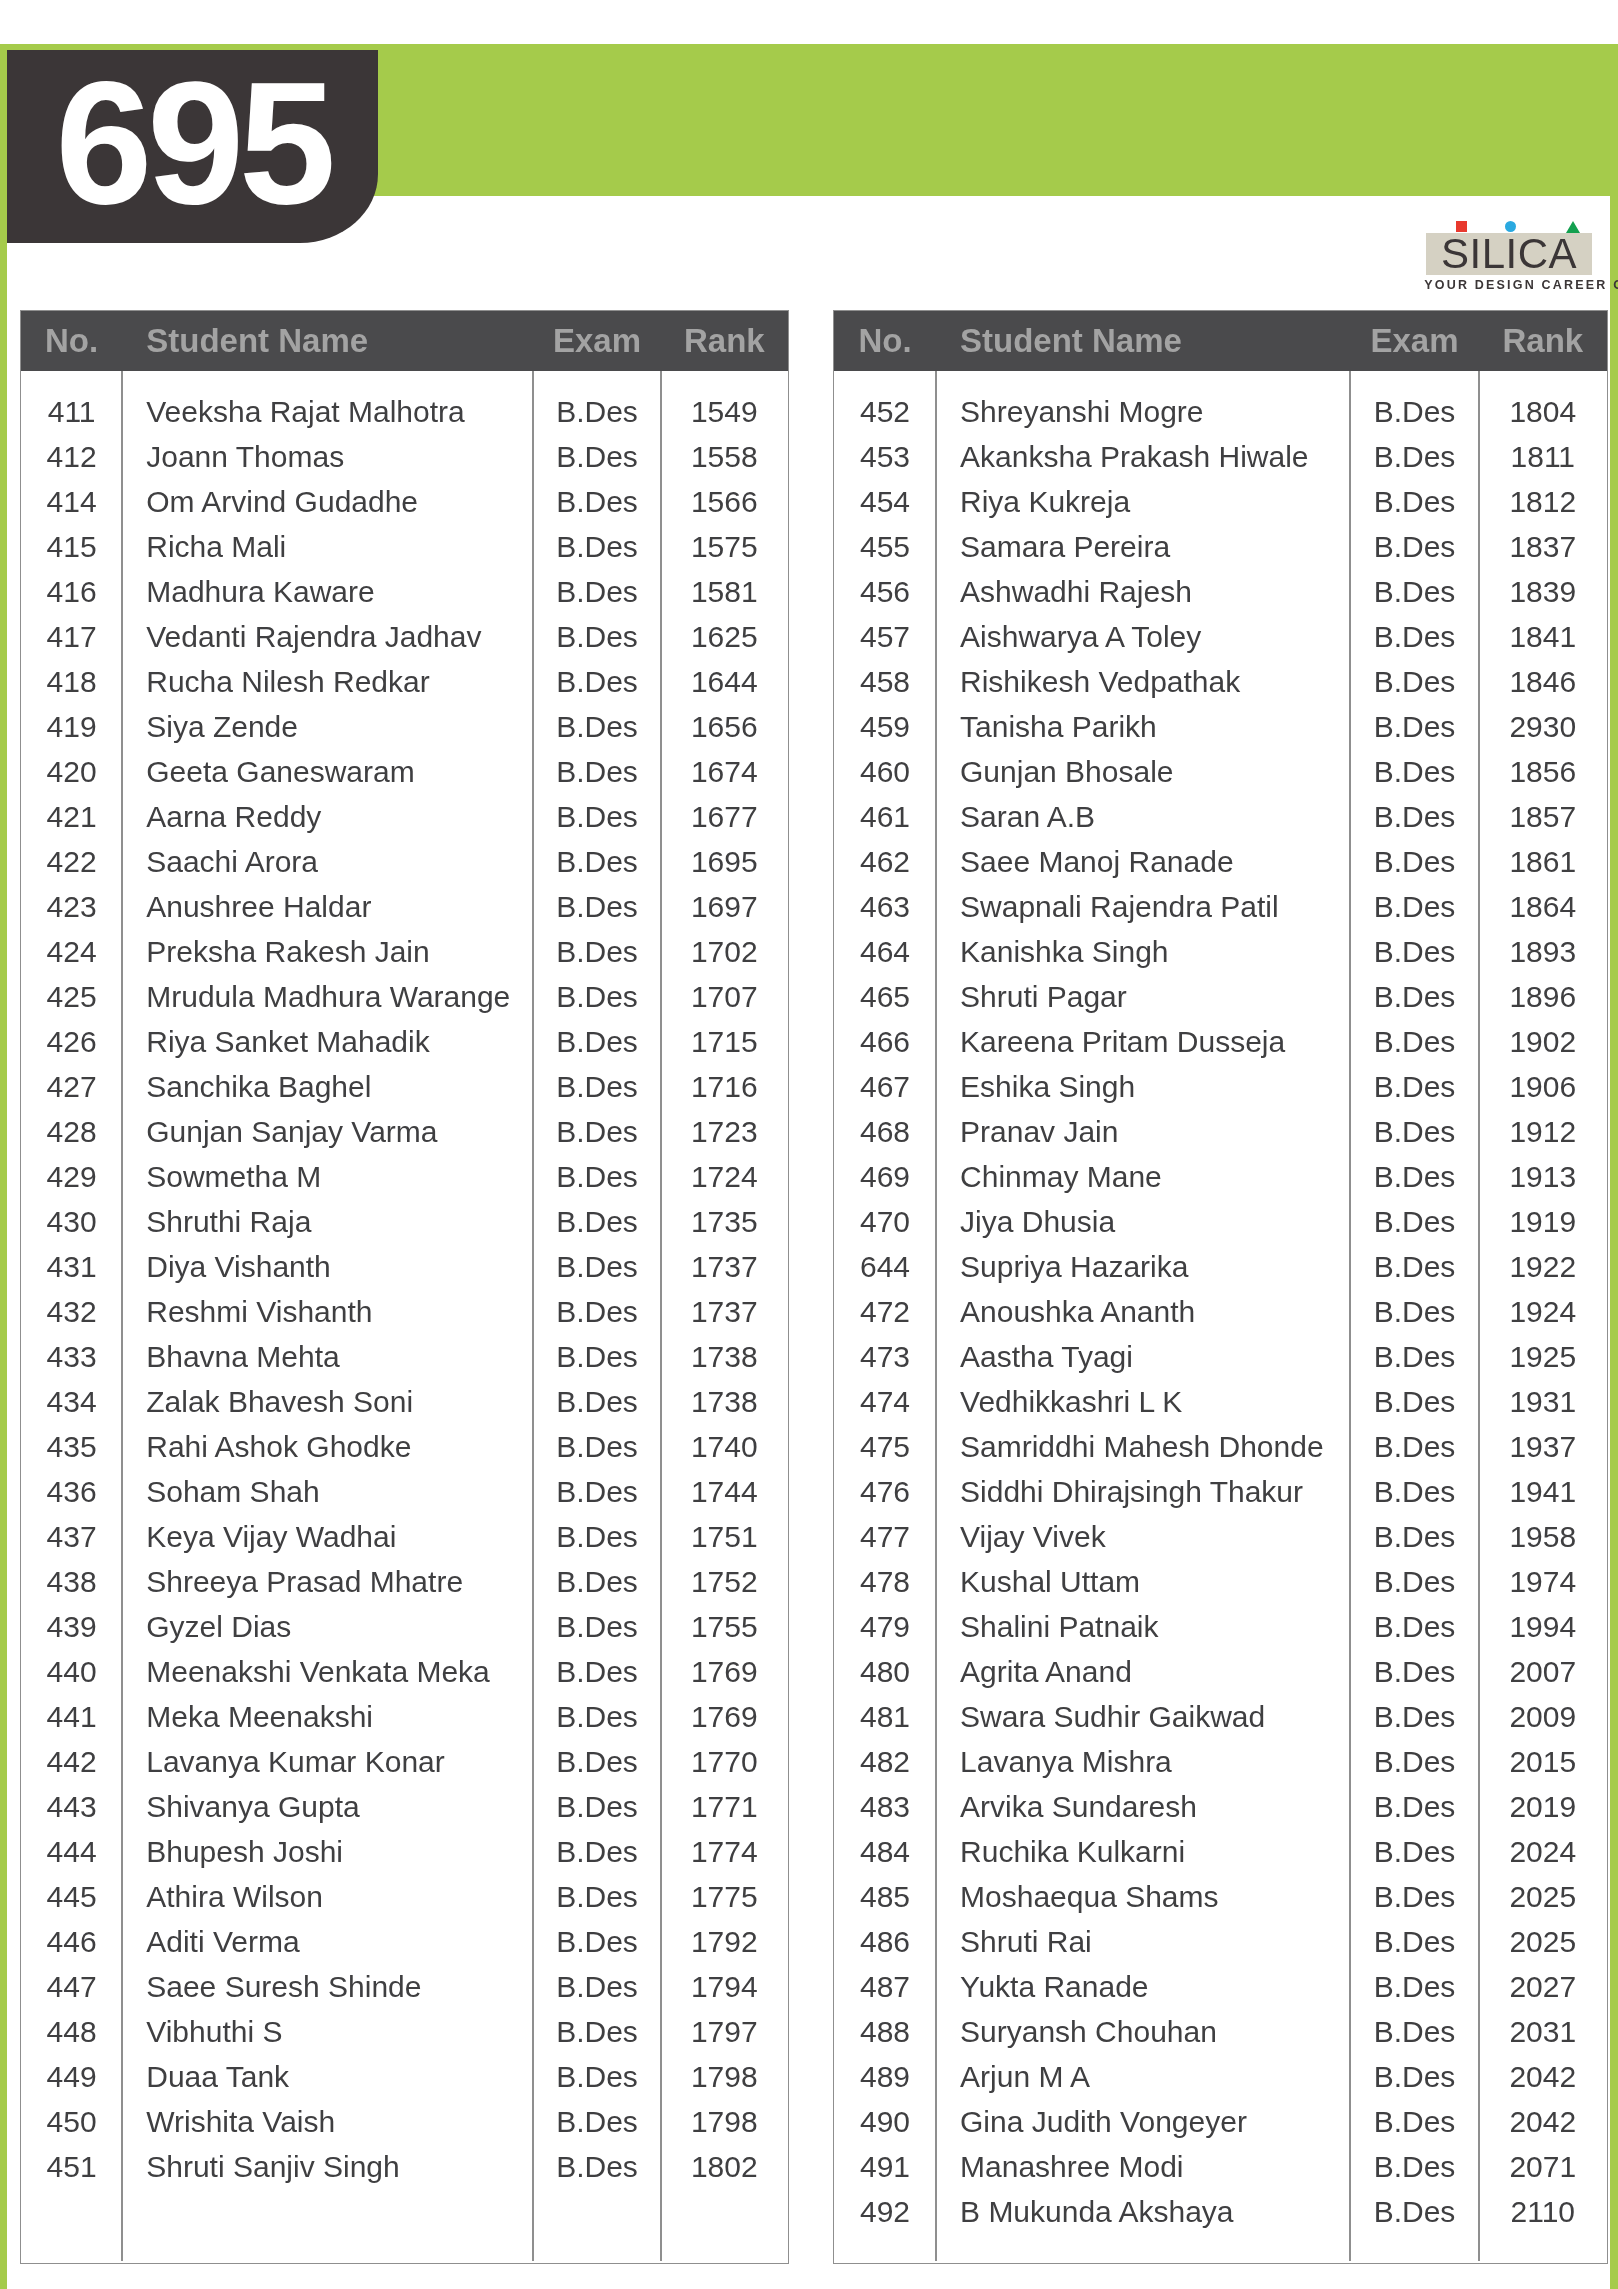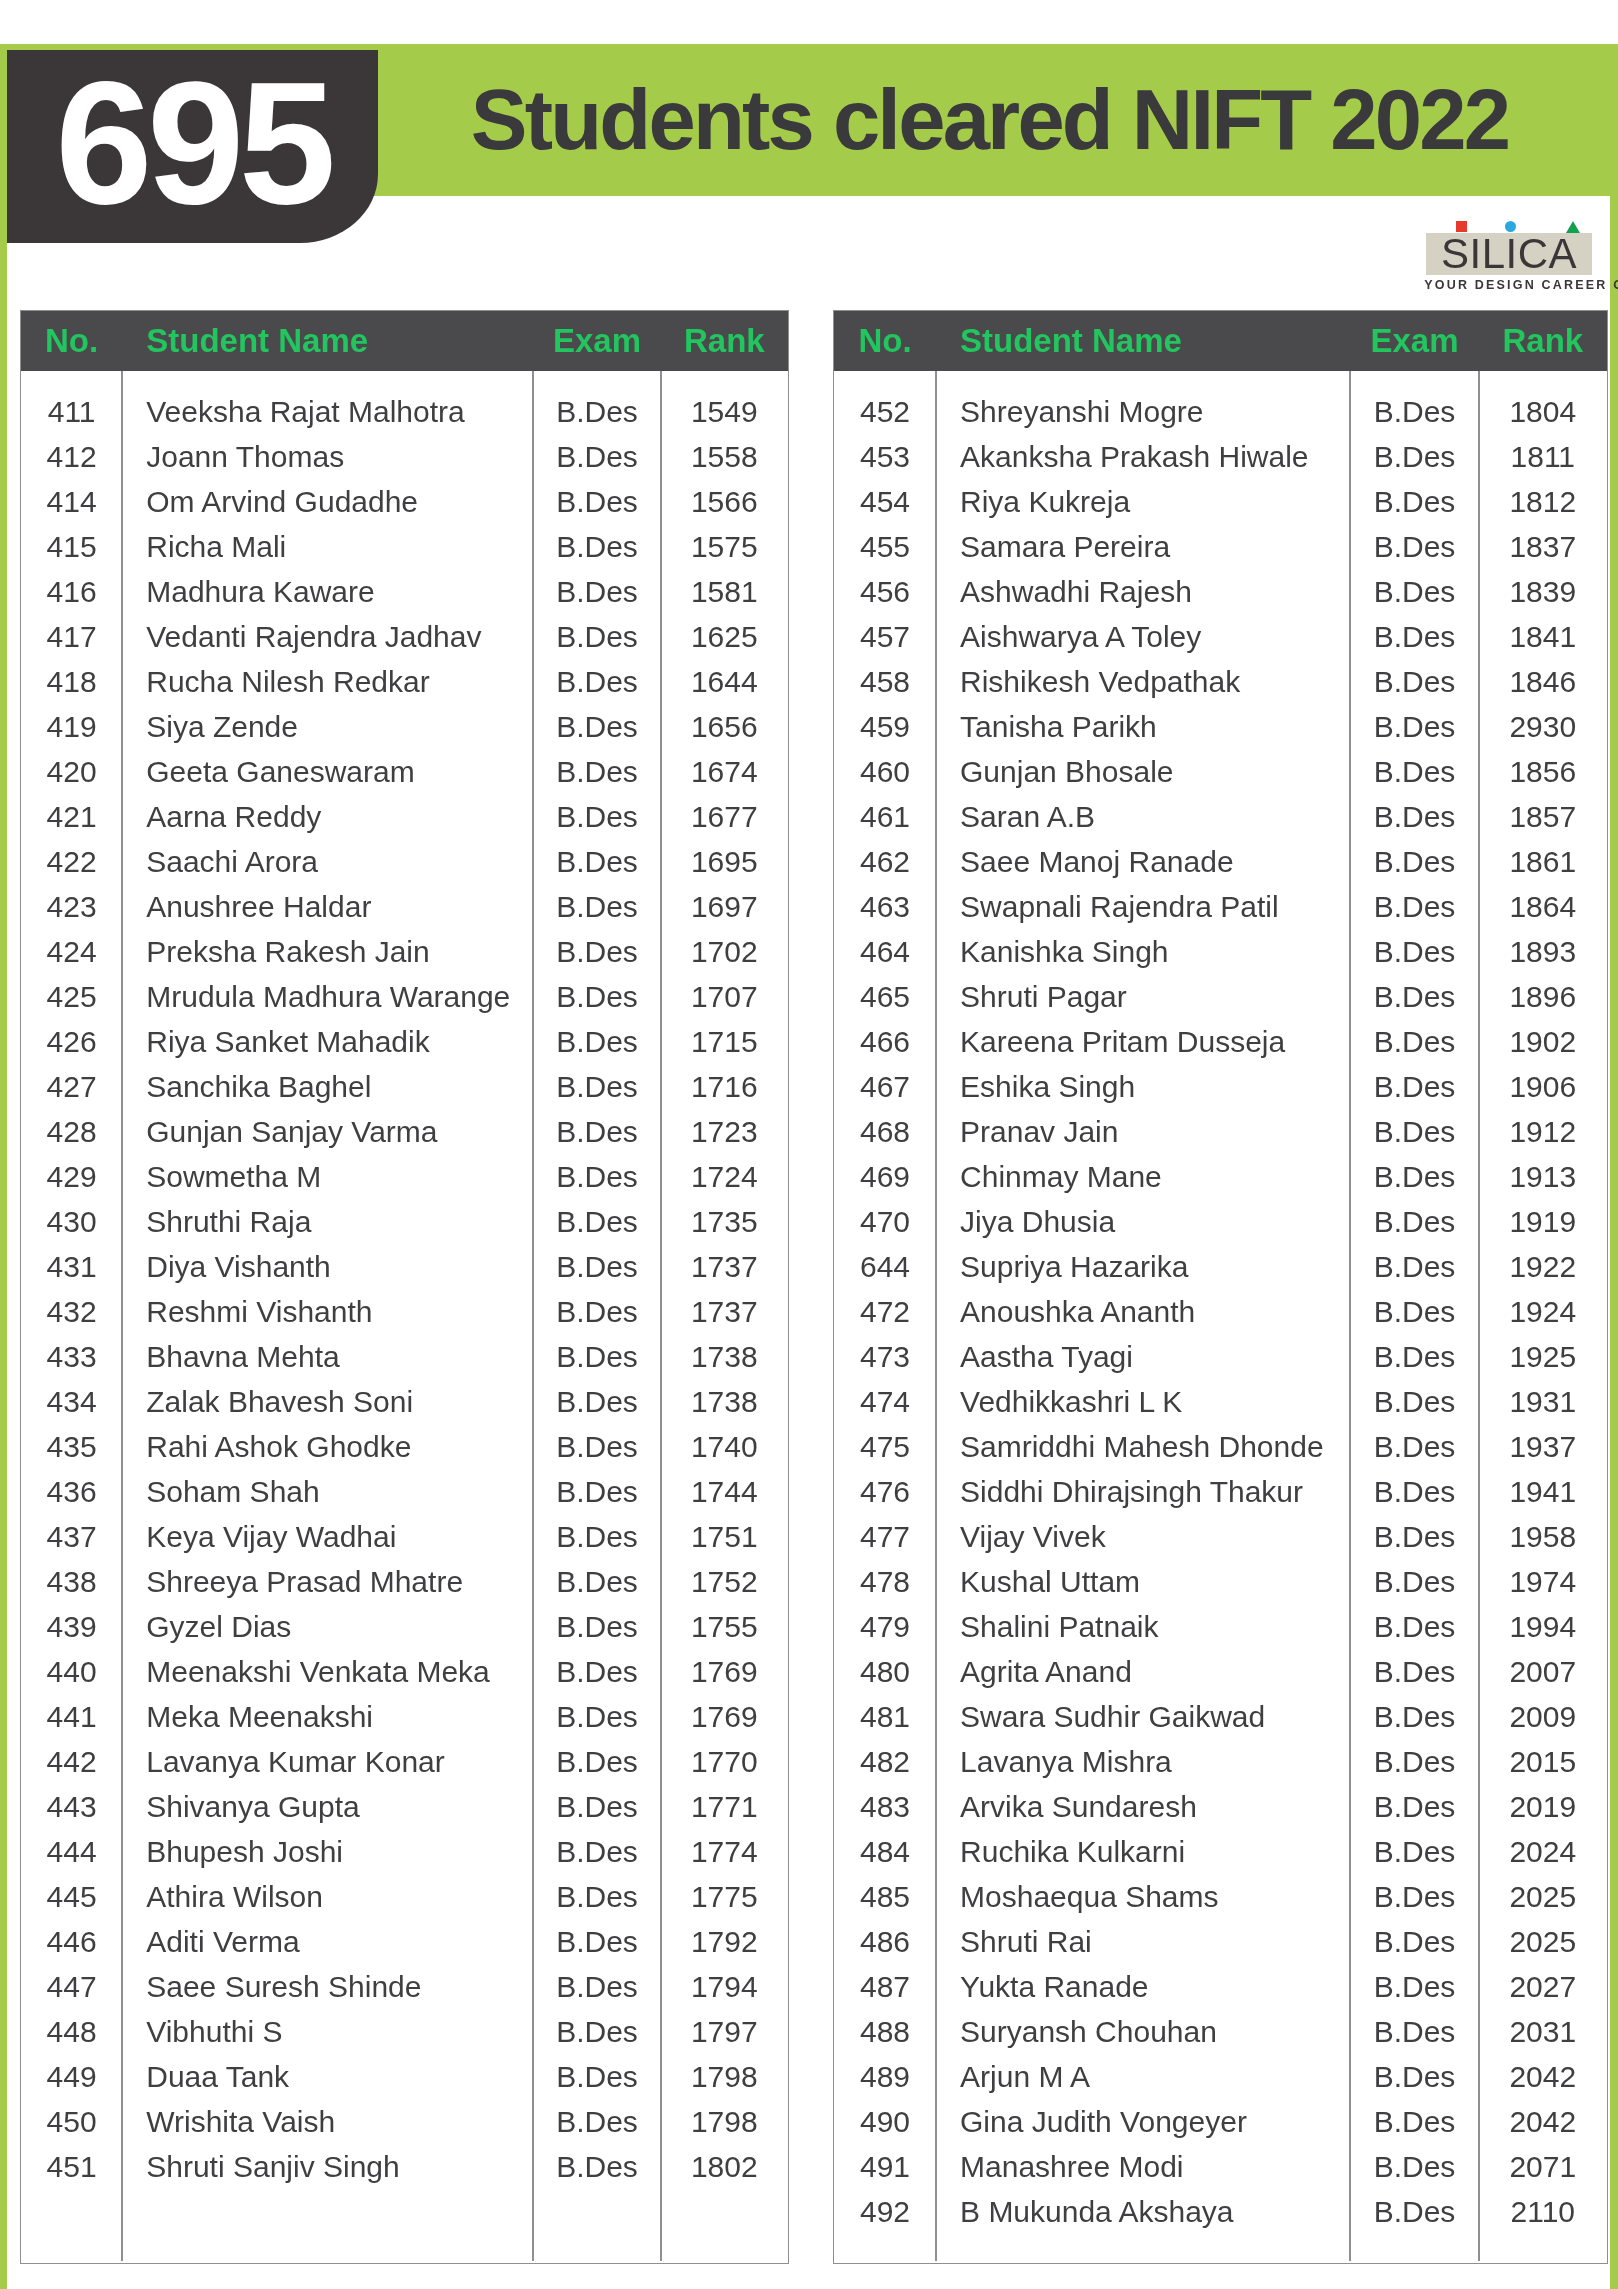--- a/index.html
+++ b/index.html
@@ -46,21 +46,21 @@
   .shape.tri{left:140px;width:0;height:0;border-left:7.4px solid transparent;border-right:7.4px solid transparent;
              border-bottom:12px solid var(--logo_green);}
   .logo-tag{position:absolute;left:-1.8px;top:57px;width:174px;font-size:12.5px;font-weight:700;
             letter-spacing:2.2px;color:var(--charcoal);white-space:nowrap;}
 
   
   .table{position:absolute;top:266px;height:1954px;border:1.8px solid var(--border);box-sizing:border-box;
          background:#ffffff;}
   .table.left{left:20px;width:769px;}
   .table.right{left:833px;width:775px;}
-  .thead{display:flex;height:60px;background:var(--header_gray);color:#22c55e;font-weight:700;font-size:33px;
+  .thead{display:flex;height:60px;background:var(--header_gray);color:#a3a3a3;font-weight:700;font-size:33px;
          align-items:center;}
   .th{display:flex;align-items:center;justify-content:center;box-sizing:border-box;}
   .tbody{position:relative;box-sizing:border-box;height:1890px;padding:18.5px 0 14px 0;}
   .divider{position:absolute;top:0;bottom:0;width:1.8px;background:var(--border);}
   .divider.d1{left:calc(13.2% - 0.9px);}
   .divider.d2{left:calc(66.8% - 0.9px);}
   .divider.d3{left:calc(83.4% - 0.9px);}
   .tr{display:flex;height:45px;align-items:center;font-size:30px;color:var(--text);}
   .td{display:flex;align-items:center;justify-content:center;box-sizing:border-box;overflow:hidden;white-space:nowrap;}
   .c0{width:13.2%;}
@@ -74,21 +74,20 @@
 <div class="page">
   <div class="banner"></div>
   <div class="frame-left"></div>
   <div class="frame-right"></div>
   <div class="frame-bottom"></div>
 
   <div class="badge">
     <span class="badge-number">695</span>
   </div>
 
-  <div class="title">Students cleared NIFT 2022</div>
 
   <div class="logo">
     <div class="logo-plate"></div>
     <span class="shape red"></span>
     <span class="shape blue"></span>
     <span class="shape tri"></span>
     <div class="logo-word">SILICA</div>
     <div class="logo-tag">YOUR DESIGN CAREER GUIDE</div>
   </div>
 

